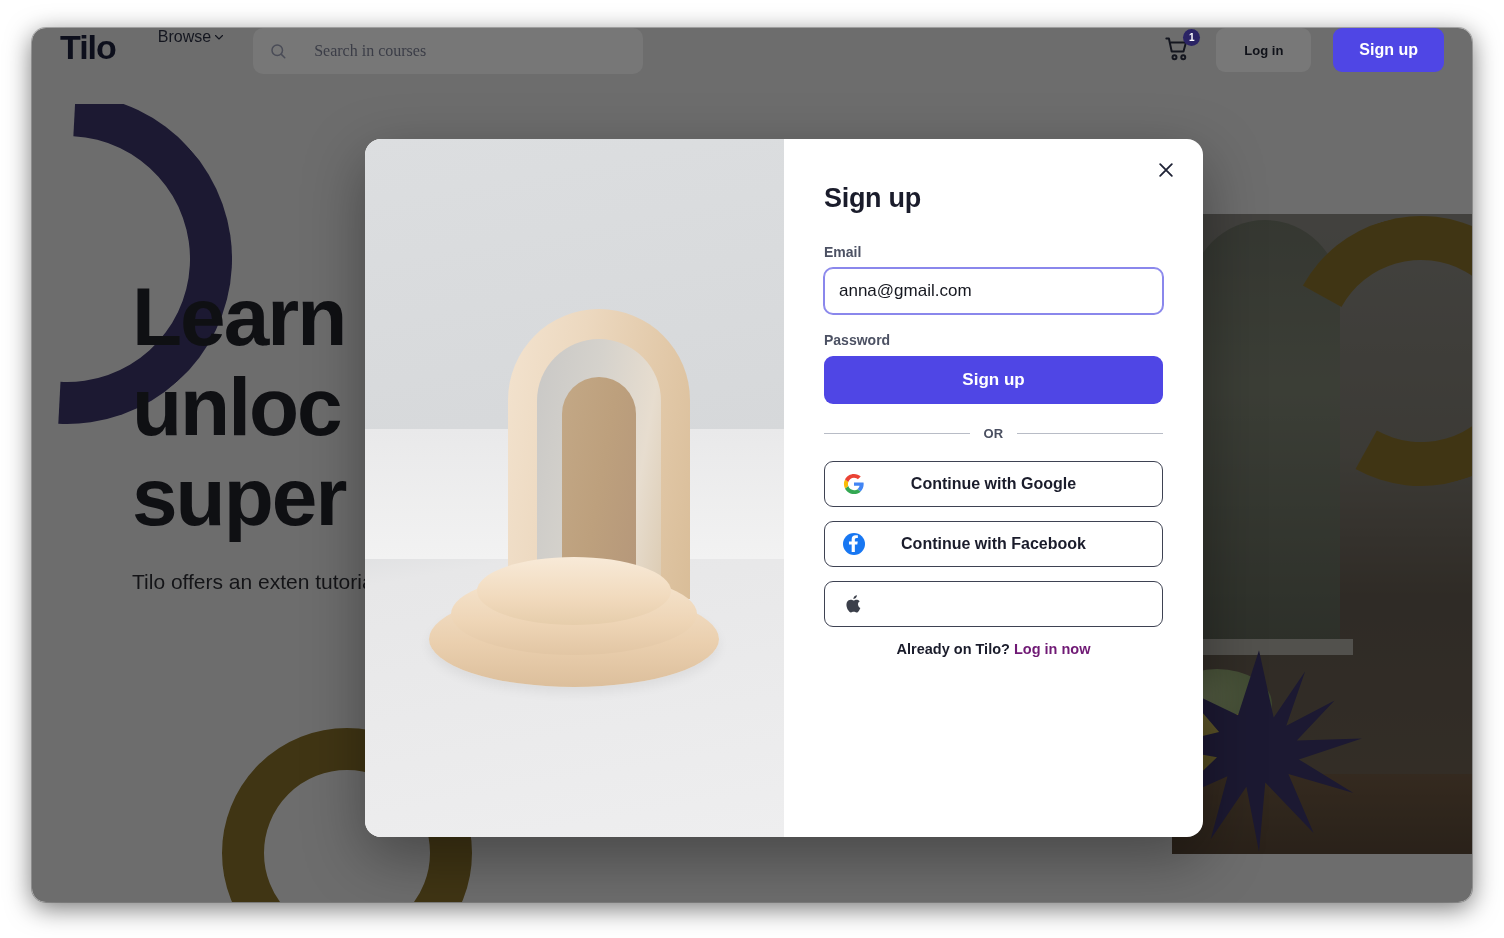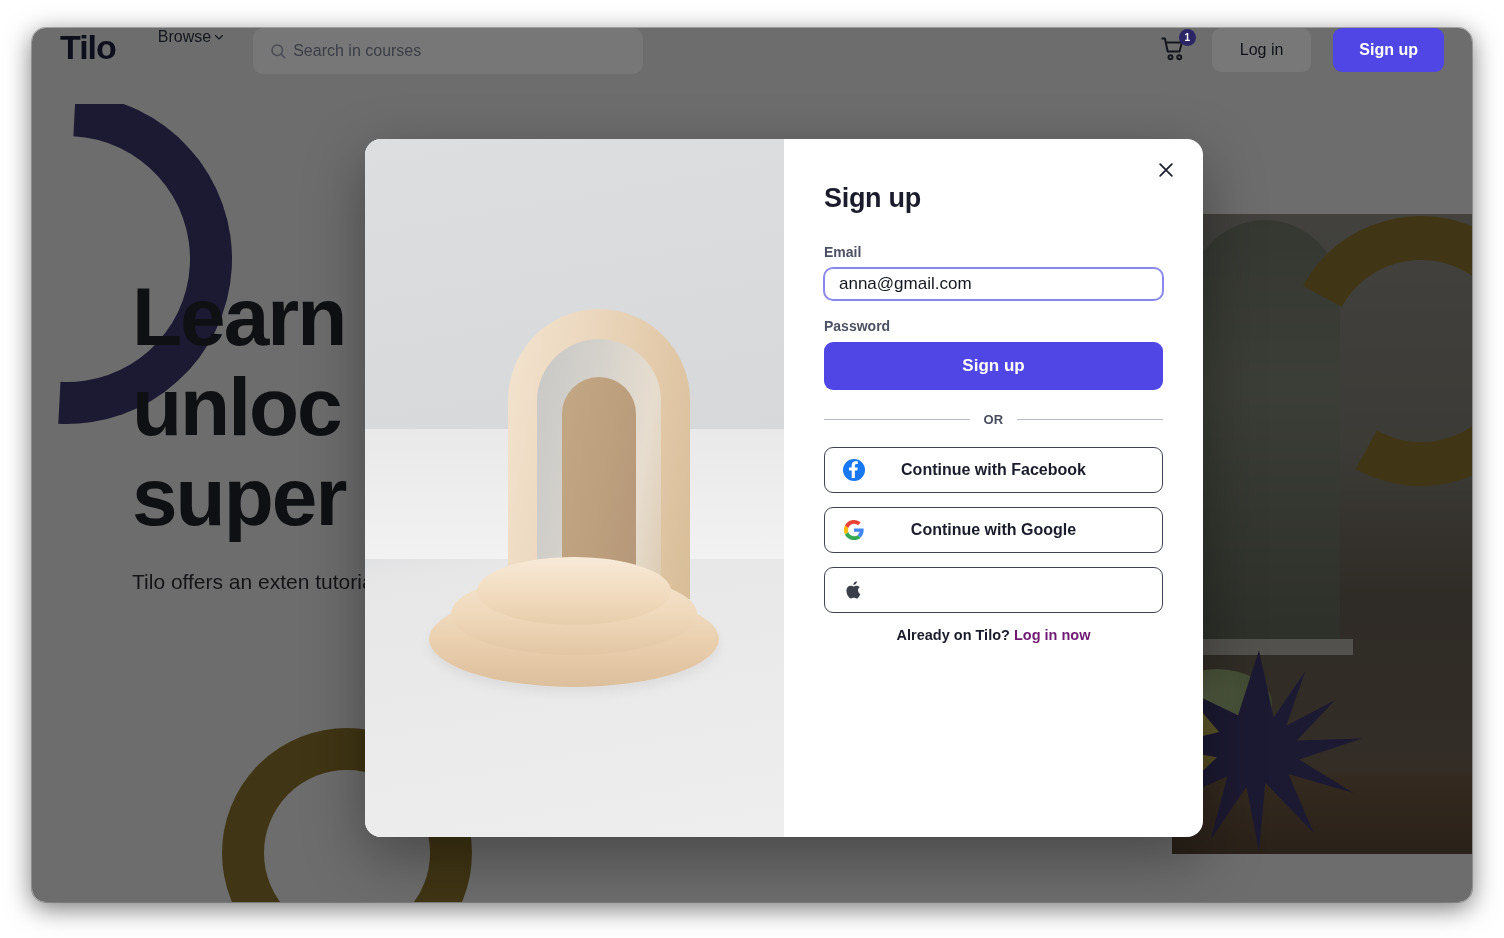--- a/index.html
+++ b/index.html
@@ -56,23 +56,24 @@
     font-size: 16px; color: #14161f; font-weight: 500;
     margin-right: 28px;
     cursor: pointer;
   }
   .chev { width: 12px; height: 12px; display:block; }
 
   .searchbar {
     width: 390px; height: 46px;
     background: rgba(255,255,255,0.07);
     border-radius: 10px;
-    display: flex; align-items: center; gap: 6px;
+    display: flex; align-items: center; gap: 27px;
     padding: 0 16px;
     cursor: text;
+    font-family: Liberation Serif, serif;
   }
   .searchbar .ph { font-size: 16px; color: #3b3d47; }
 
   .nav-right {
     margin-left: auto;
     display: flex; align-items: center; gap: 22px;
   }
   .cart-wrap { position: relative; width: 30px; height: 30px; cursor: pointer; }
   .cart-badge {
     position: absolute; right: -6px; top: -6px;
@@ -80,21 +81,21 @@
     border-radius: 50%;
     background: #2b2465;
     color: #ffffff; font-size: 10px; font-weight: 700;
     display: flex; align-items: center; justify-content: center;
     line-height: 1;
   }
   .btn-login {
     height: 44px; padding: 0 28px;
     border-radius: 9px;
     background: rgba(255,255,255,0.08);
-    color: #101219; font-size: 16px; font-weight: 400;
+    color: #101219; font-size: 13px; font-weight: 700;
     display: flex; align-items: center; justify-content: center;
     border: none; cursor: pointer;
     font-family: inherit;
   }
   .btn-signup-nav {
     height: 44px; padding: 0 26px;
     border-radius: 9px;
     background: #4f46e5;
     color: #ffffff; font-size: 16px; font-weight: 600;
     display: flex; align-items: center; justify-content: center;
@@ -271,21 +272,21 @@
     font-size: 27px; font-weight: 700; color: #1a1c2b;
     letter-spacing: -0.3px;
     margin-bottom: 30px;
   }
   .field-label {
     font-size: 14px; font-weight: 700; color: #4c5163;
     margin-bottom: 8px;
   }
   .input-wrap { position: relative; margin-bottom: 18px; }
   .text-input {
-    width: 100%; height: 32px;
+    width: 100%; height: 46px;
     border-radius: 9px;
     border: 1.6px solid #b6bdcc;
     padding: 2px 14px;
     font-size: 17px; color: #15171f;
     font-family: inherit;
     background: #fff;
     outline: none;
   }
   .text-input.focused {
     border-color: #8a87ec;
@@ -457,42 +458,42 @@
         <button class="btn-primary">Sign up</button>
 
         <div class="or-row">
           <span class="or-line"></span>
           <span class="or-text">OR</span>
           <span class="or-line"></span>
         </div>
 
         <button class="btn-social">
           <span class="sicon">
-            <svg width="24" height="24" viewBox="0 0 24 24">
-              <circle cx="12" cy="12" r="11" fill="#1877F2"></circle>
-              <path fill="#ffffff" d="M15.3 12.6l.45-3.05h-2.9V7.57c0-.84.4-1.65 1.71-1.65h1.3V3.33s-1.18-.2-2.3-.2c-2.35 0-3.88 1.42-3.88 4v2.42H6.97v3.05h2.71v7.37a10.8 10.8 0 0 0 3.17 0v-7.37h2.45z"></path>
-            </svg>
-          </span>
-          <span class="slabel">Continue with Facebook</span>
-        </button>
-
-        <button class="btn-social">
-          <span class="sicon">
             <svg width="22" height="22" viewBox="0 0 48 48">
               <path fill="#4285F4" d="M45.1 24.5c0-1.6-.1-2.8-.4-4H24v7.3h12.1c-.2 2-1.6 5-4.5 7l-.1.3 6.5 5 .4.1c4.1-3.8 6.7-9.4 6.7-15.7z"></path>
               <path fill="#34A853" d="M24 46c5.9 0 10.9-2 14.5-5.3l-6.9-5.4c-1.8 1.3-4.3 2.2-7.6 2.2-5.8 0-10.8-3.8-12.5-9.1l-.3 0-6.8 5.2-.1.3C8 41.4 15.4 46 24 46z"></path>
               <path fill="#FBBC05" d="M11.5 28.4c-.5-1.4-.7-2.9-.7-4.4s.3-3 .7-4.4l0-.3-6.9-5.3-.2.1A22 22 0 0 0 2 24c0 3.5.9 6.9 2.4 9.9l7.1-5.5z"></path>
               <path fill="#EA4335" d="M24 10.1c4.1 0 6.9 1.8 8.5 3.3l6.2-6C34.9 3.9 29.9 2 24 2 15.4 2 8 6.6 4.4 14.1l7.1 5.5c1.7-5.3 6.7-9.5 12.5-9.5z"></path>
             </svg>
           </span>
           <span class="slabel">Continue with Google</span>
         </button>
 
         <button class="btn-social">
           <span class="sicon">
+            <svg width="24" height="24" viewBox="0 0 24 24">
+              <circle cx="12" cy="12" r="11" fill="#1877F2"></circle>
+              <path fill="#ffffff" d="M15.3 12.6l.45-3.05h-2.9V7.57c0-.84.4-1.65 1.71-1.65h1.3V3.33s-1.18-.2-2.3-.2c-2.35 0-3.88 1.42-3.88 4v2.42H6.97v3.05h2.71v7.37a10.8 10.8 0 0 0 3.17 0v-7.37h2.45z"></path>
+            </svg>
+          </span>
+          <span class="slabel">Continue with Facebook</span>
+        </button>
+
+        <button class="btn-social">
+          <span class="sicon">
             <svg width="22" height="22" viewBox="0 0 24 24">
               <path fill="#3b3f4a" d="M16.3 12.6c0-2.3 1.9-3.4 2-3.5-1.1-1.6-2.8-1.8-3.4-1.8-1.4-.15-2.8.85-3.5.85-.7 0-1.85-.83-3.05-.8-1.55.02-3 .9-3.8 2.3-1.63 2.82-.42 7 1.17 9.3.78 1.12 1.7 2.38 2.92 2.33 1.17-.05 1.62-.76 3.04-.76 1.42 0 1.82.76 3.06.74 1.27-.02 2.07-1.14 2.84-2.27.9-1.3 1.27-2.56 1.29-2.63-.03-.01-2.47-.95-2.5-3.76z"></path>
               <path fill="#3b3f4a" d="M14.1 5.3c.64-.78 1.07-1.86.95-2.94-.92.04-2.04.62-2.7 1.39-.59.68-1.11 1.78-.97 2.83 1.03.08 2.08-.52 2.72-1.28z"></path>
             </svg>
           </span>
         </button>
 
         <div class="already">
           <span>Already on Tilo?</span>
           <a>Log in now</a>

